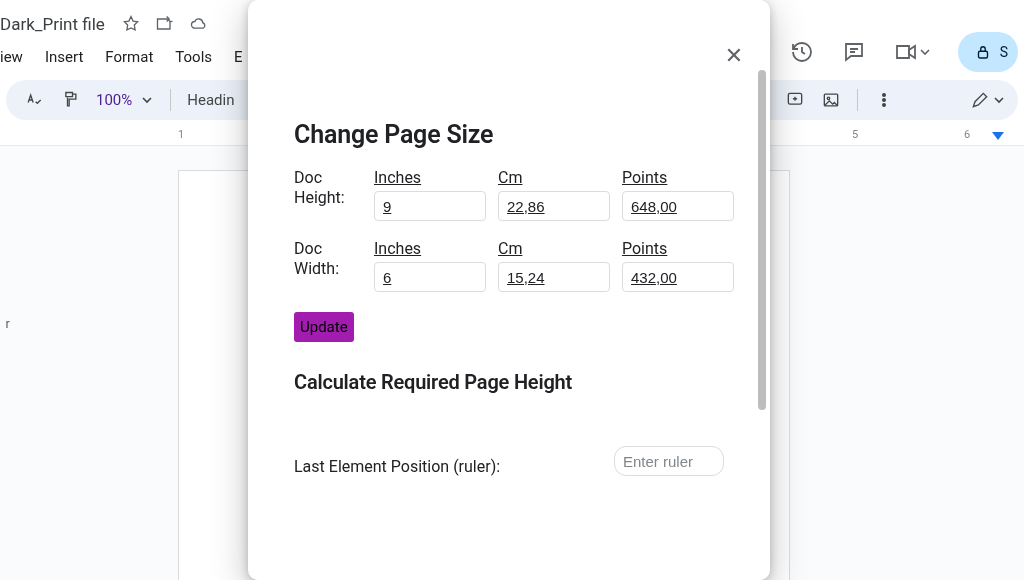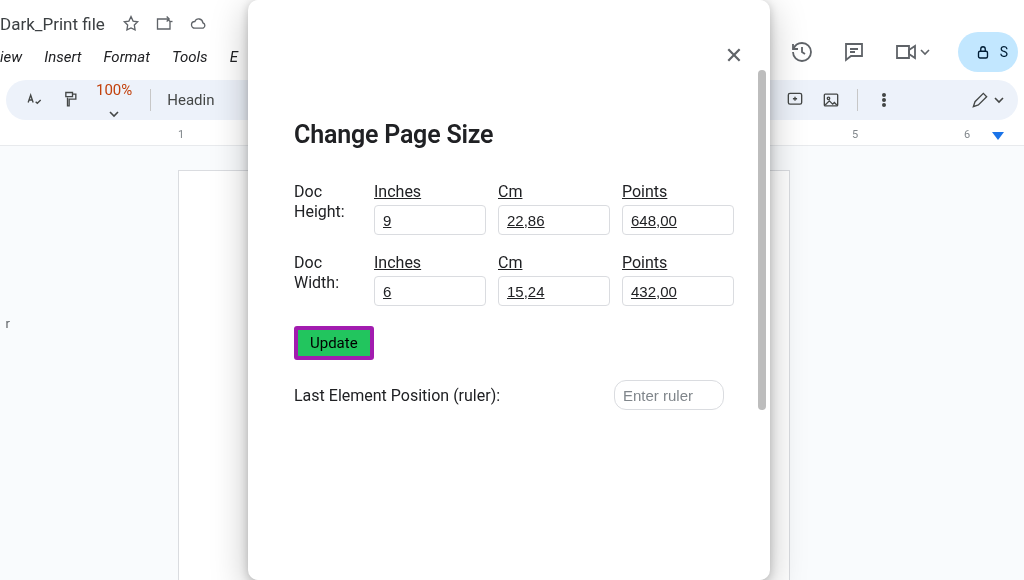--- a/index.html
+++ b/index.html
@@ -15,28 +15,28 @@
 
     .title-right { position: absolute; right: 0; top: 22px; display: flex; align-items: center; gap: 28px; padding-right: 6px; }
     .tr-icon { width: 24px; height: 24px; display: flex; align-items: center; justify-content: center; color: #5f6368; }
     .tr-icon svg { width: 24px; height: 24px; fill: none; stroke: #5f6368; stroke-width: 1.8; }
     .meet-wrap { display: flex; align-items: center; gap: 2px; }
     .meet-caret { width: 10px; height: 10px; }
     .share-pill { background: #c2e7ff; height: 40px; border-radius: 20px; display: flex; align-items: center; gap: 8px; padding: 0 10px 0 16px; color: #001d35; font-size: 14px; }
     .share-pill svg { width: 18px; height: 18px; stroke: #001d35; stroke-width: 1.8; fill: none; }
 
     
-    .menubar { position: absolute; top: 42px; left: 0; right: 0; height: 30px; display: flex; align-items: center; gap: 22px; padding-left: 0; font-size: 15px; color: #202124; font-style: italic; }
+    .menubar { position: absolute; top: 42px; left: 0; right: 0; height: 30px; display: flex; align-items: center; gap: 22px; padding-left: 0; font-size: 15px; color: #202124; }
     .menubar span { cursor: default; }
 
     
     .toolbar-wrap { position: absolute; top: 80px; left: 6px; right: 6px; height: 40px; background: #edf2fa; border-radius: 24px; display: flex; align-items: center; padding: 0 12px; gap: 4px; }
     .tb-btn { width: 32px; height: 32px; display: flex; align-items: center; justify-content: center; color: #444746; border-radius: 4px; }
     .tb-btn svg { width: 20px; height: 20px; stroke: #444746; stroke-width: 1.6; fill: none; }
-    .zoom { display: flex; align-items: center; gap: 10px; font-size: 15px; color: #c2410c; margin: 0 8px 0 6px; flex-direction: column; }
+    .zoom { display: flex; align-items: center; gap: 10px; font-size: 15px; color: #4c1d95; margin: 0 8px 0 6px; }
     .zoom .caret { width: 10px; }
     .tb-sep { width: 1px; height: 22px; background: #c7c7c7; margin: 0 6px; }
     .style-sel { font-size: 15px; color: #444746; margin-left: 6px; }
     .tb-right { margin-left: auto; display: flex; align-items: center; gap: 4px; }
     .edit-pill { display: flex; align-items: center; gap: 4px; padding: 0 2px; }
 
     
     .ruler { position: absolute; top: 126px; left: 0; right: 0; height: 20px; background: #fff; border-bottom: 1px solid #e8eaed; }
     .ruler-inner { position: absolute; left: 178px; right: 0; height: 100%; font-size: 11px; color: #80868b; }
     .tick { position: absolute; top: 2px; }
@@ -47,34 +47,34 @@
     .page { position: absolute; left: 178px; top: 24px; width: 612px; bottom: 0; background: #fff; border: 1px solid #dadce0; border-bottom: none; }
     .doc-body { padding: 96px 72px 0 72px; font-size: 15px; color: #202124; }
     .cursor-line::after { content: ""; display: inline-block; width: 1px; height: 18px; background: #000; vertical-align: middle; }
     .left-strip { position: absolute; left: 0; top: 170px; font-size: 13px; color: #5f6368; text-align: right; width: 10px; }
 
     
     .dialog { position: absolute; left: 248px; top: 0; width: 522px; height: 580px; background: #fff; border-radius: 10px; box-shadow: 0 2px 10px rgba(0,0,0,0.2), 0 10px 36px rgba(0,0,0,0.25); }
     .dialog-scroll { position: absolute; right: 4px; top: 70px; width: 8px; height: 340px; background: #bdbdbd; border-radius: 4px; }
     .dialog-close { position: absolute; right: 22px; top: 42px; width: 28px; height: 28px; display: flex; align-items: center; justify-content: center; color: #5f6368; font-size: 22px; line-height: 1; cursor: pointer; }
     .dialog-body { padding: 120px 46px 20px 46px; }
-    .dialog h1 { font-size: 25px; font-weight: 600; letter-spacing: -0.2px; margin-bottom: 33px; color: #202124; }
+    .dialog h1 { font-size: 25px; font-weight: 600; letter-spacing: -0.2px; margin-bottom: 19px; color: #202124; }
     .dialog h2 { font-size: 20px; font-weight: 600; letter-spacing: -0.2px; margin: 28px 0 14px 0; }
     .dim-row { display: grid; grid-template-columns: 68px 112px 112px 112px; gap: 12px; align-items: start; margin-bottom: 18px; }
     .dim-row .lab { font-size: 16px; line-height: 1.25; padding-top: 0; }
     .dim-col { display: flex; flex-direction: column; gap: 4px; text-decoration: underline; }
     .dim-col .unit { font-size: 16px; }
     .dim-col input { height: 30px; border: 1px solid #dadce0; border-radius: 4px; padding: 0 8px; font-size: 15px; color: #202124; width: 100%; outline: none; }
-    .update-btn { margin-top: 2px; border: 4px solid #a21caf; background: #22c55e; padding: 4px 12px; font-size: 15px; border-radius: 3px; cursor: pointer; font-family: inherit; }
+    .update-btn { margin-top: 2px; border: 2px solid #a21caf; background: #a21caf; padding: 4px 4px; font-size: 15px; border-radius: 3px; cursor: pointer; font-family: inherit; }
     .calc-desc { font-size: 16px; color: #3c4043; margin-bottom: 8px; }
     .calc-list { list-style: decimal; padding-left: 46px; font-size: 15.5px; color: #3c4043; line-height: 1.35; }
     .calc-list li { margin-bottom: 2px; }
-    .last-row { display: flex; align-items: center; justify-content: space-between; margin-top: 20px; }
+    .last-row { display: flex; align-items: flex-end; justify-content: space-between; margin-top: 20px; }
     .last-row .lab2 { font-size: 16px; }
-    .last-row input { width: 110px; height: 30px; border: 1px solid #dadce0; border-radius: 12px; padding: 0 8px; font-size: 15px; color: #80868b; }
+    .last-row input { width: 110px; height: 30px; border: 1px solid #dadce0; border-radius: 12px; padding: 0 8px; font-size: 15px; color: #80868b; margin-top: 32px; }
     .last-row input::placeholder { color: #80868b; }
   </style>
 </head>
 <body>
 
 <div class="app">
 
   <div class="titlebar">
     <span class="doc-title">Dark_Print file</span>
     <div class="title-icons">
@@ -254,20 +254,21 @@
           <input value="15,24" style="">
         </div>
         <div class="dim-col">
           <span class="unit">Points</span>
           <input value="432,00" style="">
         </div>
       </div>
 
       <button class="update-btn">Update</button>
 
+      <h2>Calculate Required Page Height</h2>
 
       <div class="last-row">
         <span class="lab2">Last Element Position (ruler):</span>
         <input placeholder="Enter ruler" style="">
       </div>
     </div>
   </div>
 
 </div>
 

